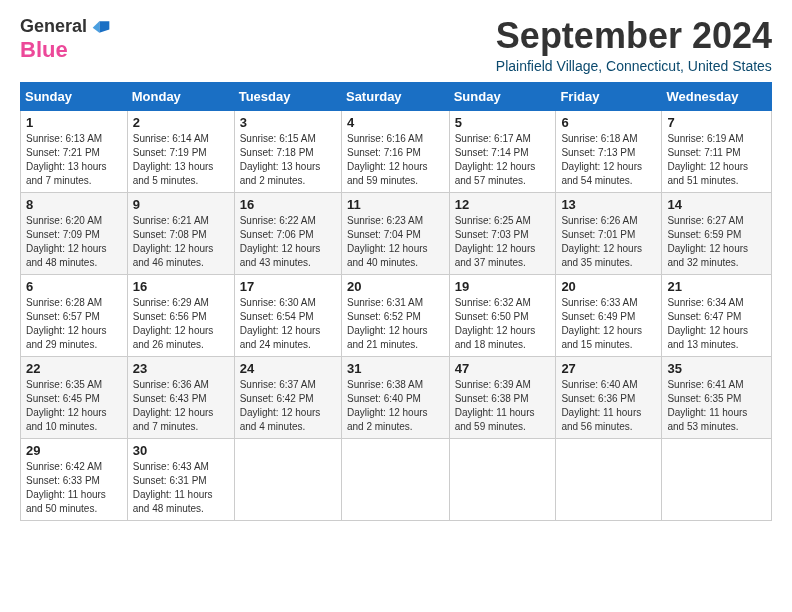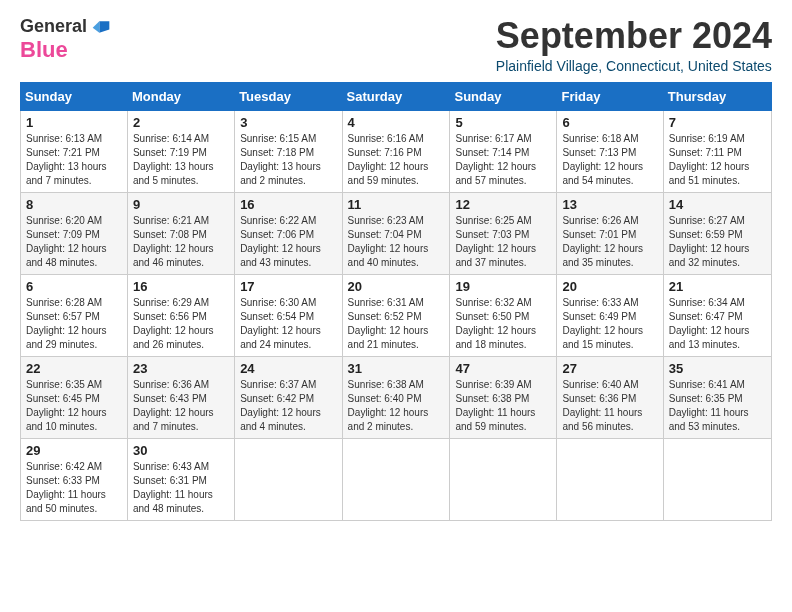--- a/index.html
+++ b/index.html
@@ -119,21 +119,21 @@
 
 <table class="calendar-table">
   <thead>
     <tr>
     <th>Sunday</th>
         <th>Monday</th>
         <th>Tuesday</th>
         <th>Saturday</th>
         <th>Sunday</th>
         <th>Friday</th>
-        <th>Thursday</th>
+        <th>Wednesday</th>
       </tr>
   </thead>
   <tbody id="calendar-body">
   <tr>
         <td>
           <span class="day-number">1</span>
           <span class="day-info">Sunrise: 6:13 AM<br>Sunset: 7:21 PM<br>Daylight: 13 hours and 7 minutes.</span>
         </td>
         <td>
           <span class="day-number">2</span>

